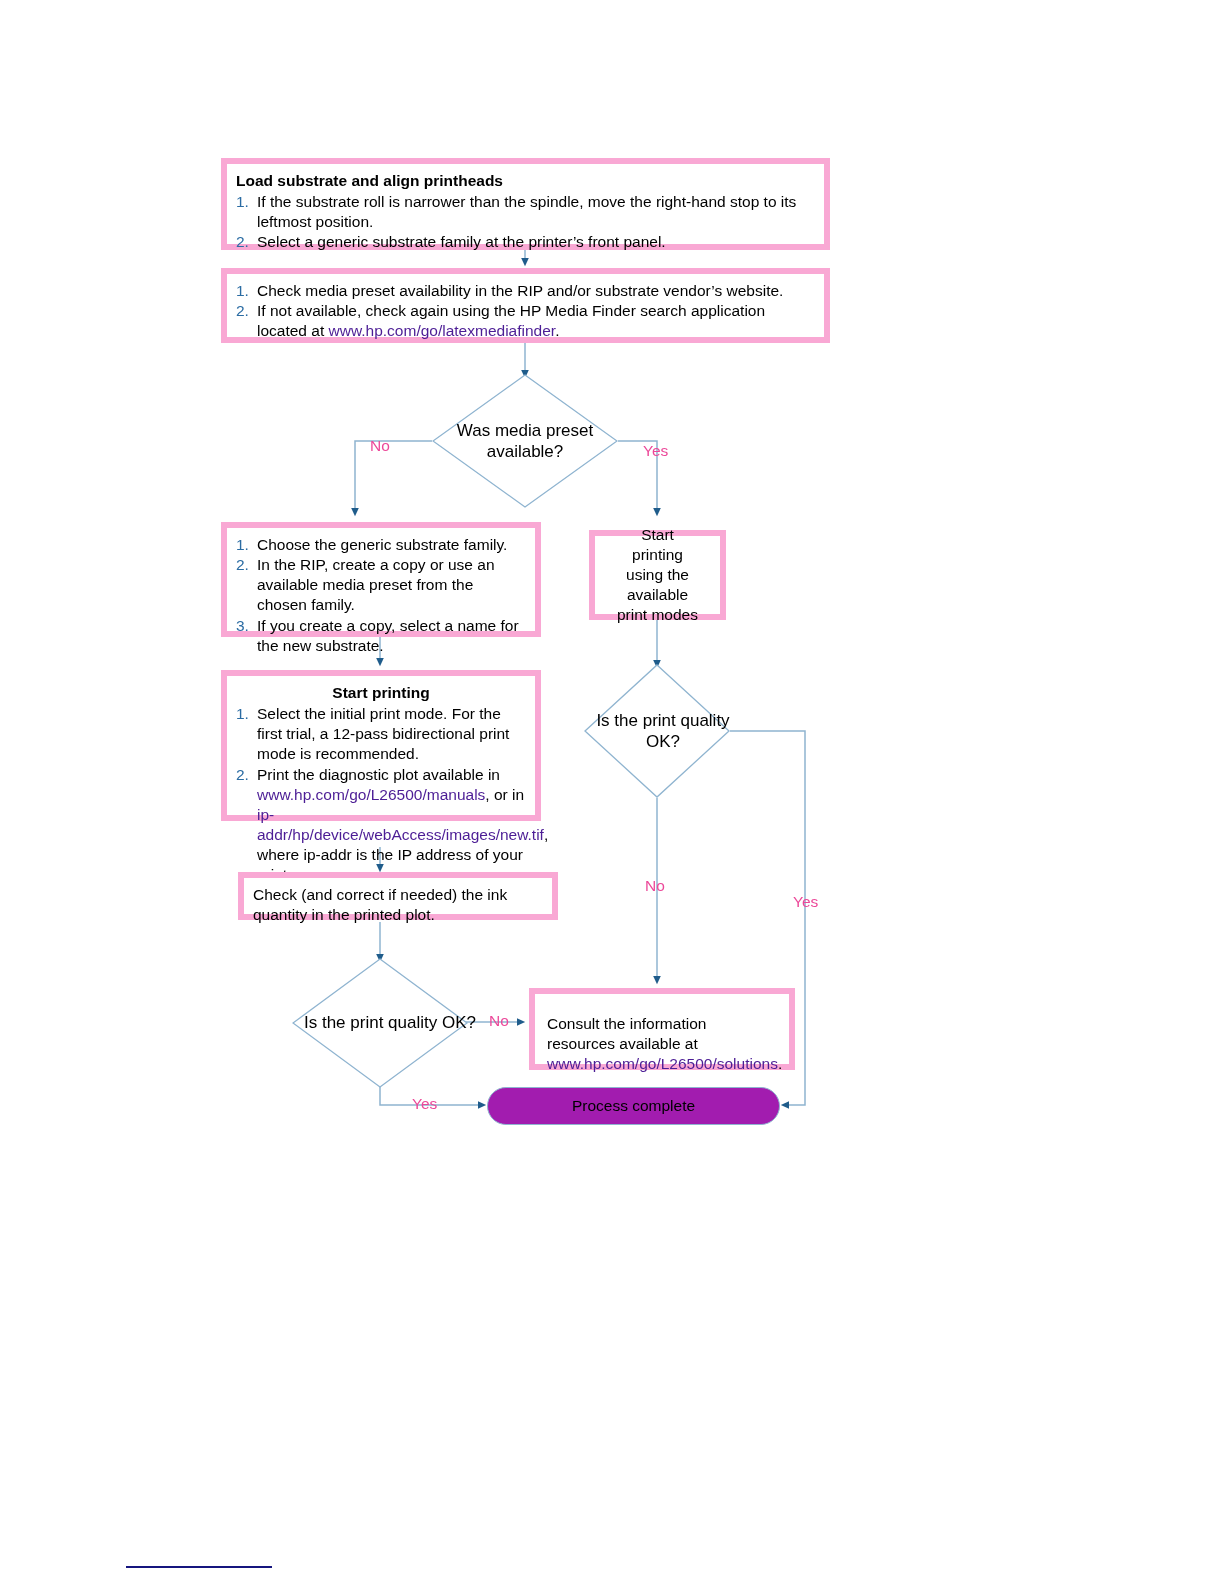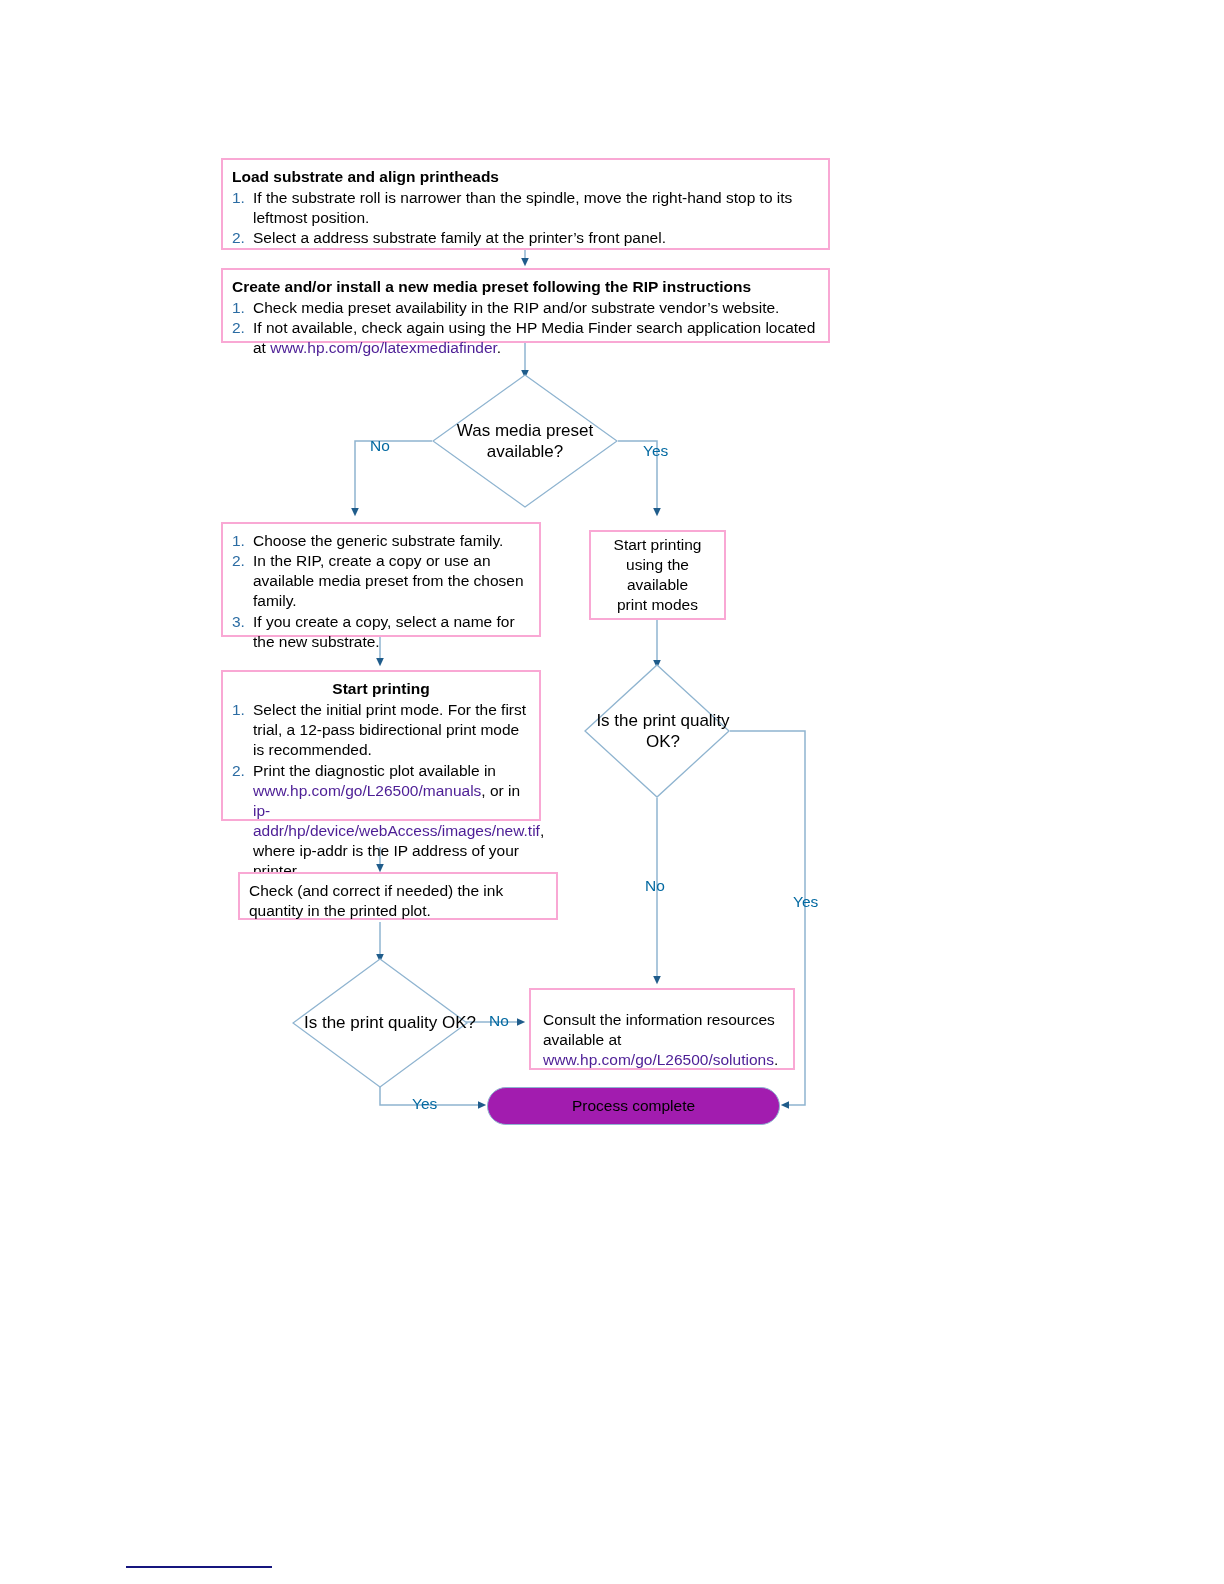--- a/index.html
+++ b/index.html
@@ -24,21 +24,21 @@
   svg.connectors {
     position: absolute;
     left: 0; top: 0;
     width: 1224px;
     height: 1584px;
     pointer-events: none;
   }
   .node {
     position: absolute;
     box-sizing: border-box;
-    border: 2px solid #f9a8d4;
+    border: 6px solid #f9a8d4;
     background: #ffffff;
     font-size: 15.5px;
     line-height: 1.30;
     color: #000;
   }
   .node.proc {
     padding: 7px 9px 7px 9px;
   }
   .node.centered {
     display: flex;
@@ -70,21 +70,21 @@
     top: 0;
     color: #2b6ca3;
     font-size: 15.5px;
   }
   .lnk {
     color: #4c1d95;
   }
   .lbl {
     position: absolute;
     font-size: 15.5px;
-    color: #0369a1;
+    color: #ec4899;
     white-space: nowrap;
   }
   .diamond-wrap {
     position: absolute;
   }
   .diamond-wrap svg {
     position: absolute;
     left: 0; top: 0;
   }
   .diamond-text {
@@ -157,27 +157,26 @@
 
   <div class="node proc" style="left:221px; top:158px; width:609px; height:92px;">
     <span class="node-title">Load substrate and align printheads</span>
     <ol class="steps">
       <li>
         <span class="num">1.</span>
         <span>If the substrate roll is narrower than the spindle, move the right-hand stop to its leftmost position.</span>
       </li>
       <li>
         <span class="num">2.</span>
-        <span>Select a address substrate family at the printer’s front panel.</span>
+        <span>Select a generic substrate family at the printer’s front panel.</span>
       </li>
     </ol>
   </div>
 
   <div class="node proc" style="left:221px; top:268px; width:609px; height:75px;">
-    <span class="node-title">Create and/or install a new media preset following the RIP instructions</span>
     <ol class="steps">
       <li>
         <span class="num">1.</span>
         <span>Check media preset availability in the RIP and/or substrate vendor’s website.</span>
       </li>
       <li>
         <span class="num">2.</span>
         <span>If not available, check again using the HP Media Finder search application located at </span><a class="lnk">www.hp.com/go/latexmediafinder</a><span>.</span>
       </li>
     </ol>

